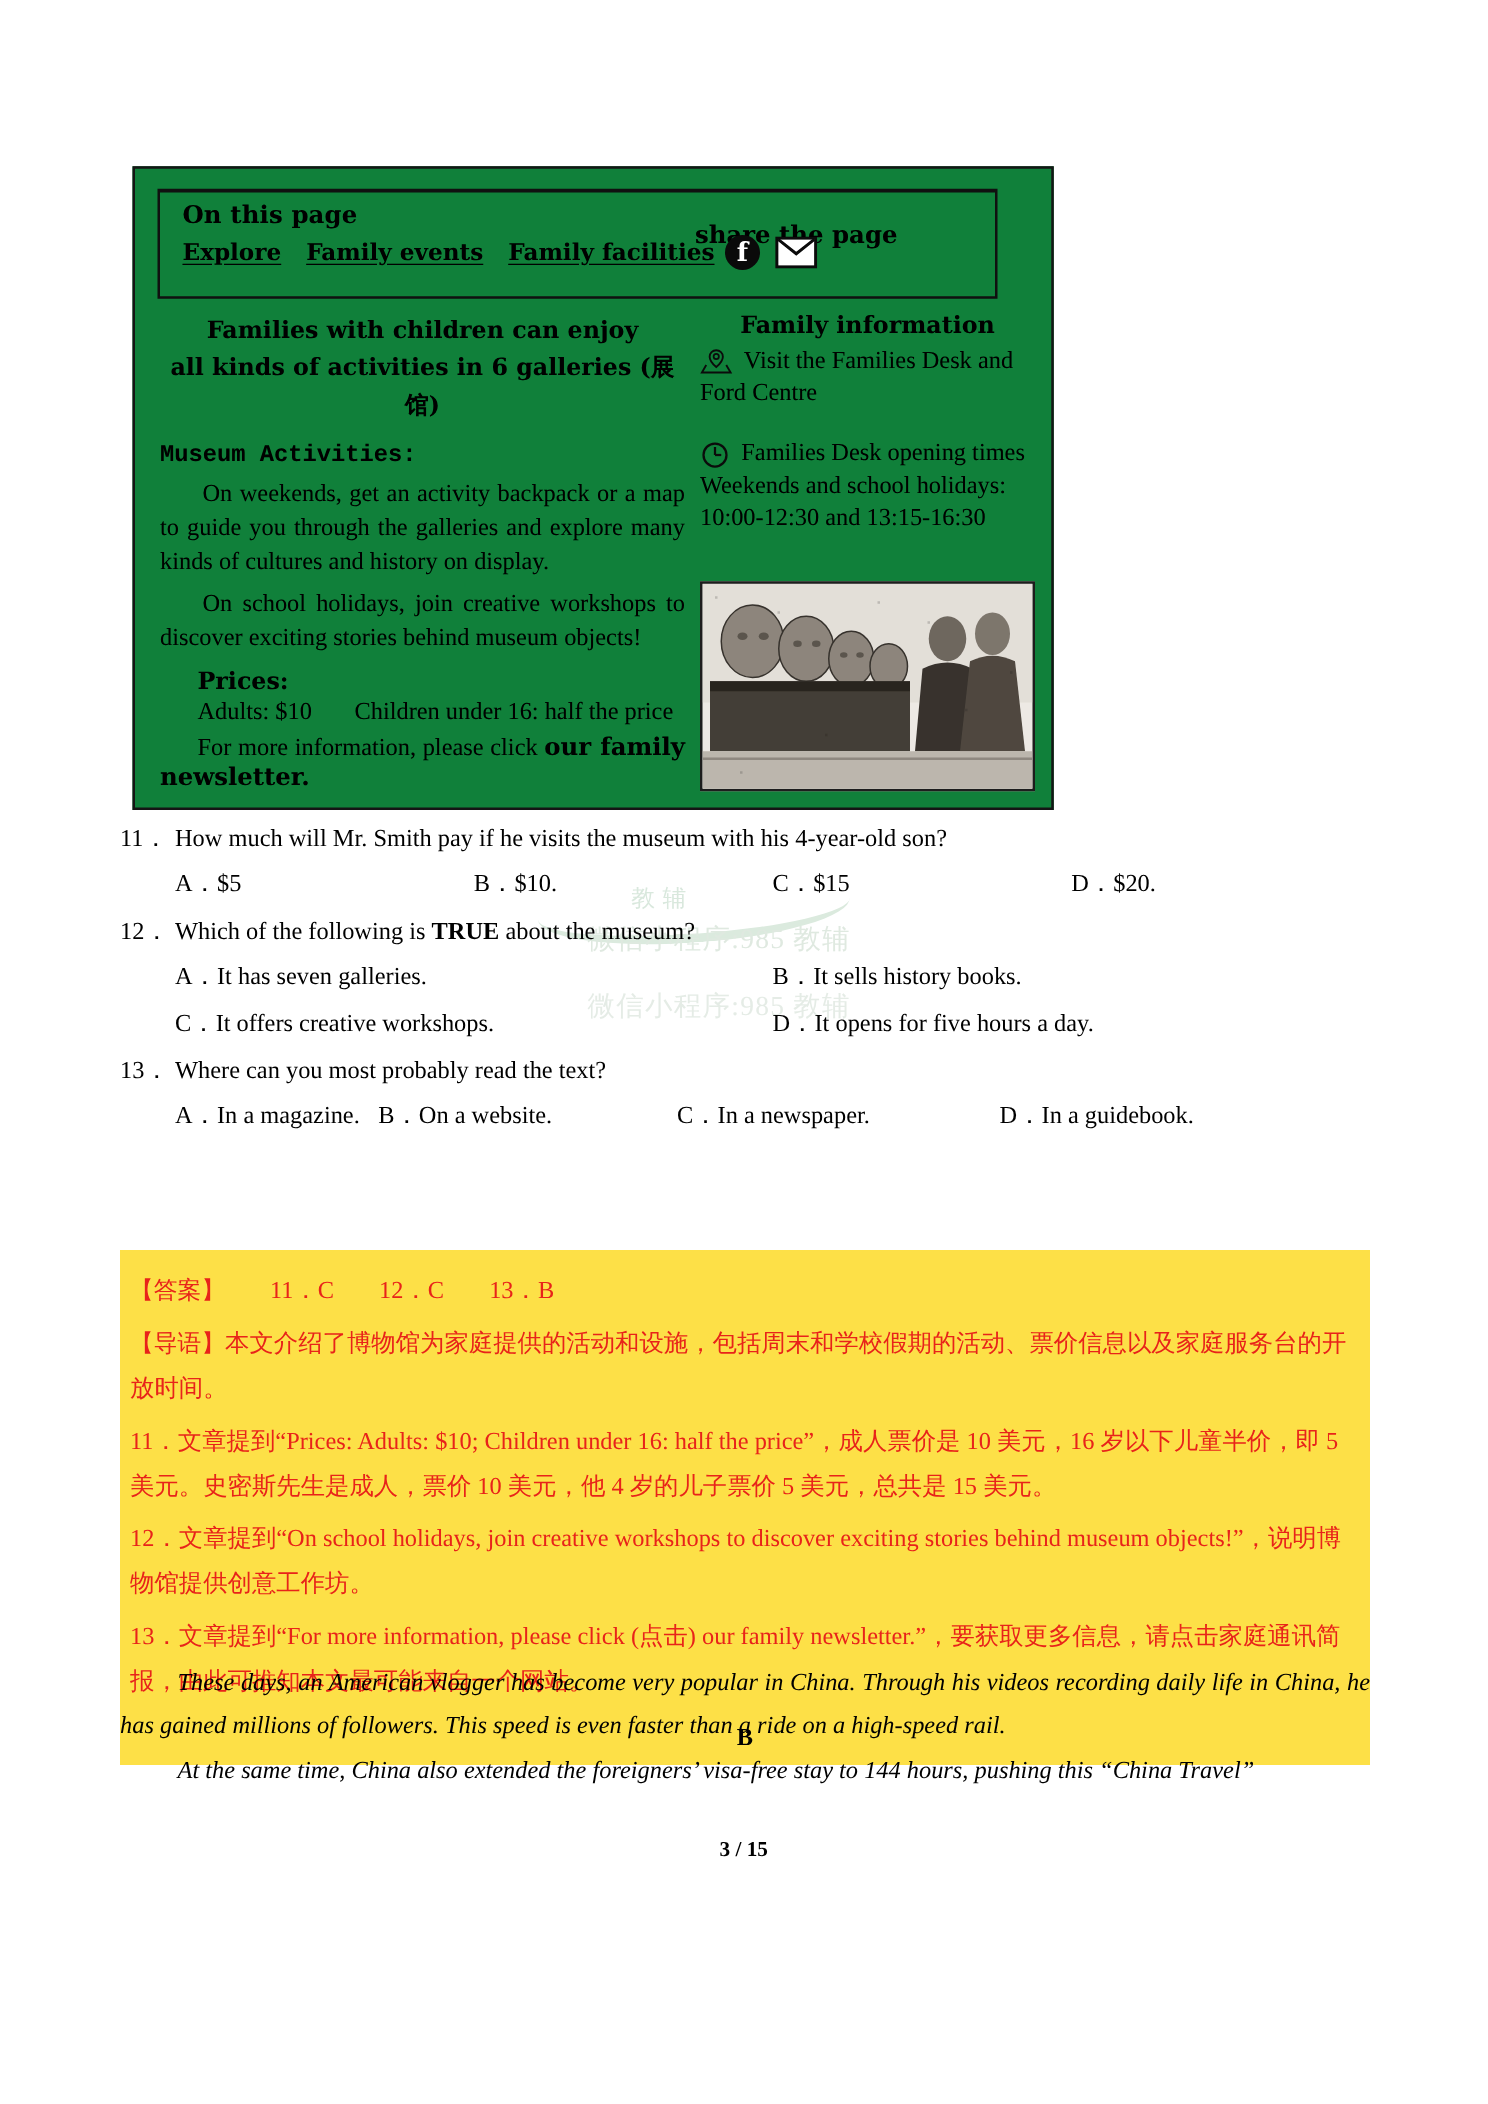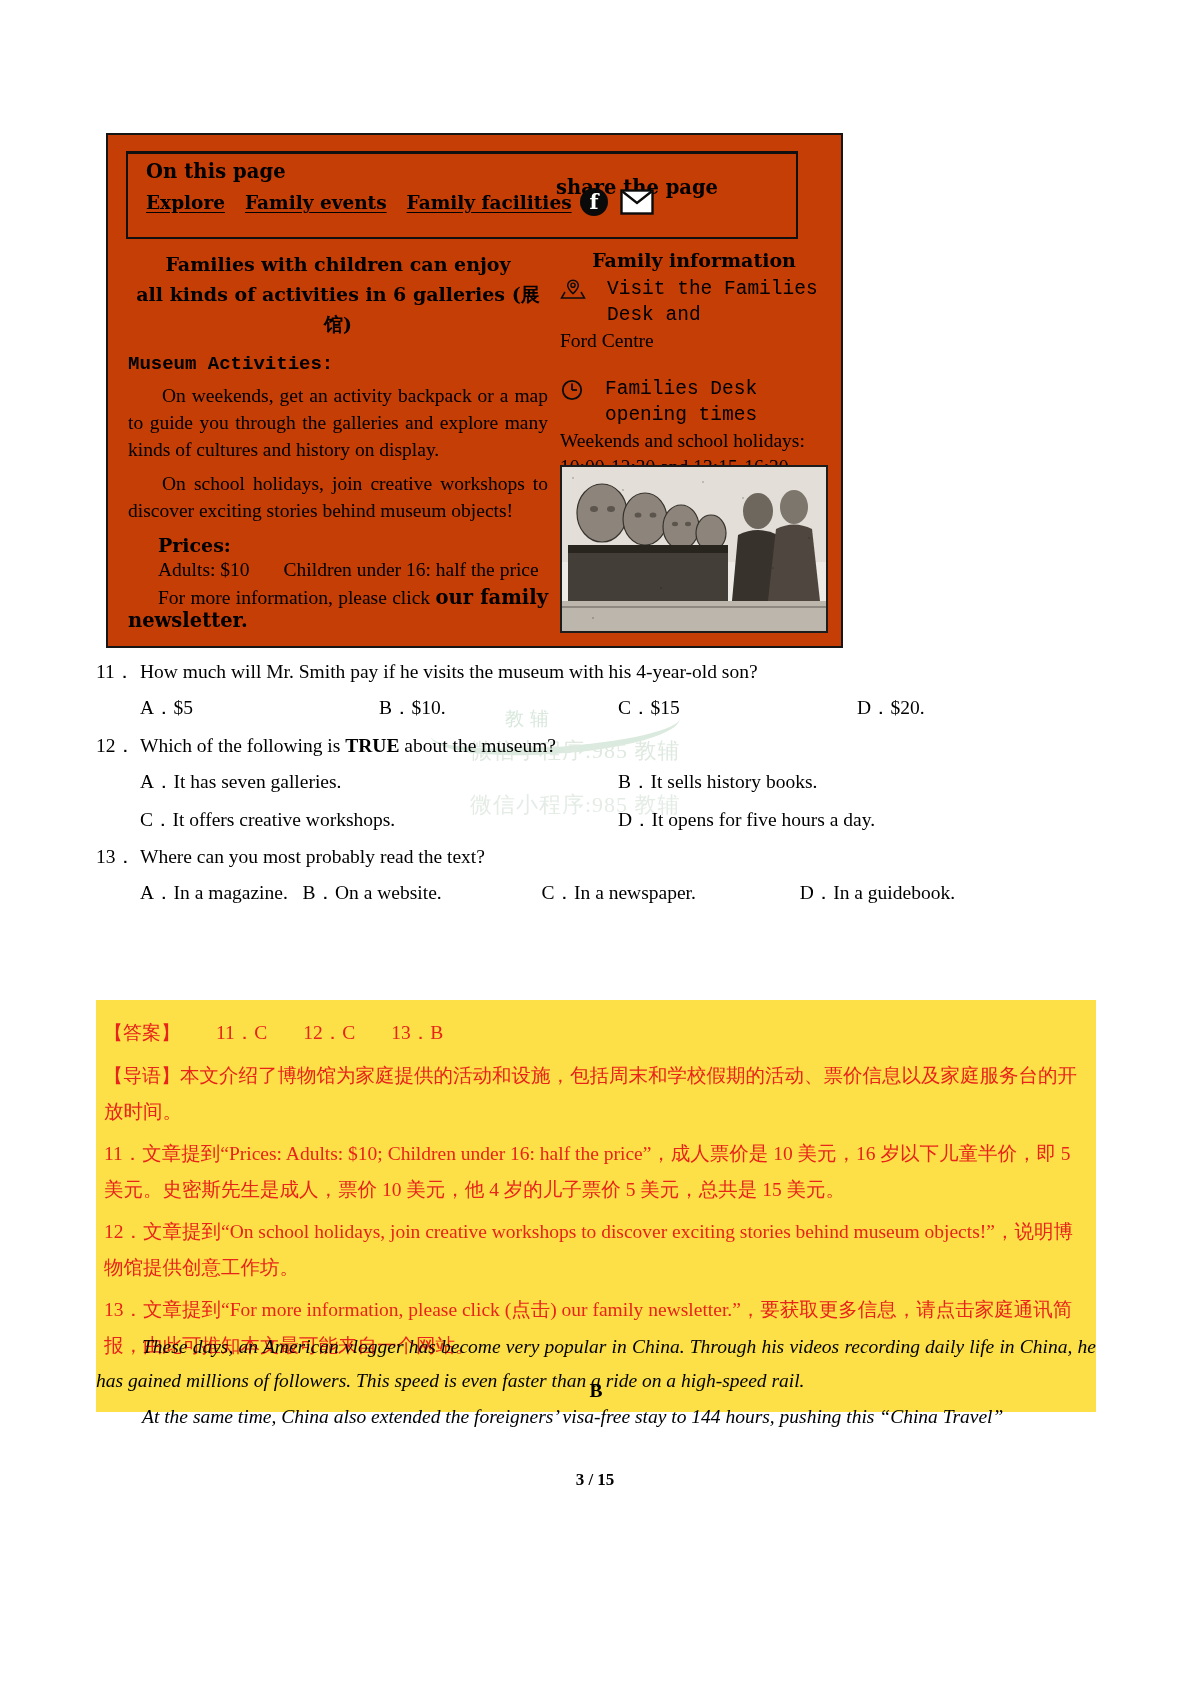--- a/index.html
+++ b/index.html
@@ -23,21 +23,21 @@
   }
 
   
   .poster-outer {
     position: absolute;
     left: 106px;
     top: 133px;
     width: 737px;
     height: 515px;
     border: 2px solid #1a1a1a;
-    background: #c2410c;
+    background: #15803d;
     filter: contrast(1.05);
   }
   .poster-inner {
     position: relative;
     width: 100%;
     height: 100%;
     padding: 14px 16px 0 16px;
   }
 
   
@@ -176,25 +176,24 @@
   }
   .fam-info-title {
     text-align: center;
     font-weight: bold;
     font-size: 19px;
     font-family: "DejaVu Serif", "Liberation Serif", serif;
   }
   .info-row {
     display: flex;
     align-items: flex-start;
-    gap: 21px;
+    gap: 9px;
     margin-top: 5px;
     font-size: 19.5px;
     line-height: 26px;
-    font-family: Liberation Mono, monospace;
   }
   .info-row .glyph { flex: 0 0 auto; margin-top: 2px; }
   .info-cont { font-size: 19.5px; line-height: 26px; }
   .info-block2 { margin-top: 22px; }
 
   
   .photo {
     position: absolute;
     left: 452px;
     top: 330px;

